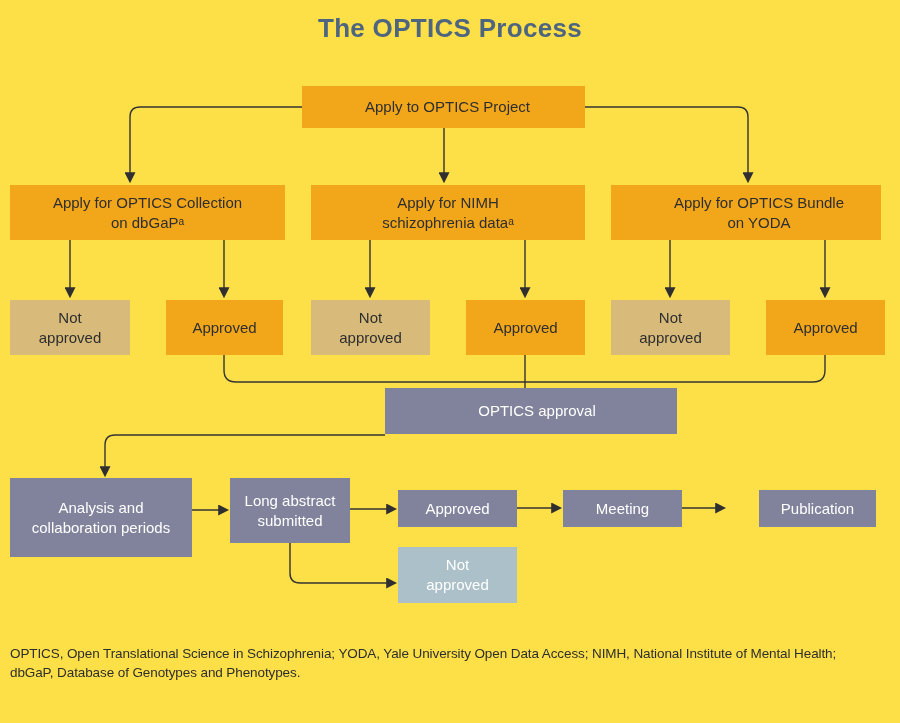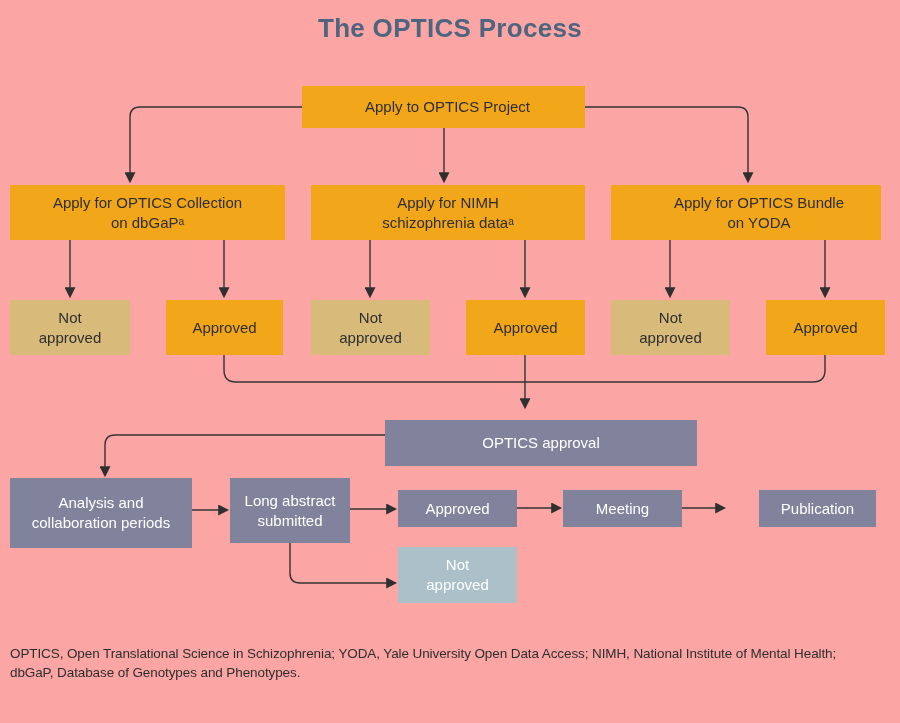--- a/index.html
+++ b/index.html
@@ -1,17 +1,17 @@
 <!DOCTYPE html>
 <html style="--orange: #F2A71B; --tan: #D8BB7B; --slate: #80839B; --pale: #ABC0C8; --title: #4E657F; --line: #333333;"><head>
 <meta charset="utf-8">
 <style>
   html,body{margin:0;padding:0;background:#fff;}
   .canvas{
-    position:relative;width:900px;height:723px;background:#fca5a5;overflow:hidden;
+    position:relative;width:900px;height:723px;background:#fde047;overflow:hidden;
     font-family:"Liberation Sans", sans-serif;
   }
   .title{
     position:absolute;top:13px;left:0;width:100%;text-align:center;
     font-size:26px;font-weight:bold;color:var(--title,#4E657F);letter-spacing:.3px;
   }
   .node{
     position:absolute;display:flex;flex-direction:column;align-items:center;justify-content:center;
     text-align:center;font-size:15px;line-height:1.32;color:#2e2e2e;
   }
@@ -93,25 +93,25 @@
     <span>Approved</span>
   </div>
   <div class="node tan" style="left:611px;top:300px;width:119px;height:55px;">
     <span>Not</span>
     <span>approved</span>
   </div>
   <div class="node orange" style="left:766px;top:300px;width:119px;height:55px;">
     <span>Approved</span>
   </div>
 
-  <div class="node slate" style="left:385px;top:420px;width:312px;height:46px;">
+  <div class="node slate" style="left:385px;top:388px;width:280px;height:46px;padding-left:12px;">
     <span>OPTICS approval</span>
   </div>
 
-  <div class="node slate" style="left:10px;top:478px;width:182px;height:70px;">
+  <div class="node slate" style="left:10px;top:478px;width:182px;height:79px;">
     <span>Analysis and</span>
     <span>collaboration periods</span>
   </div>
   <div class="node slate" style="left:230px;top:478px;width:120px;height:65px;">
     <span>Long abstract</span>
     <span>submitted</span>
   </div>
   <div class="node slate" style="left:398px;top:490px;width:119px;height:37px;">
     <span>Approved</span>
   </div>

